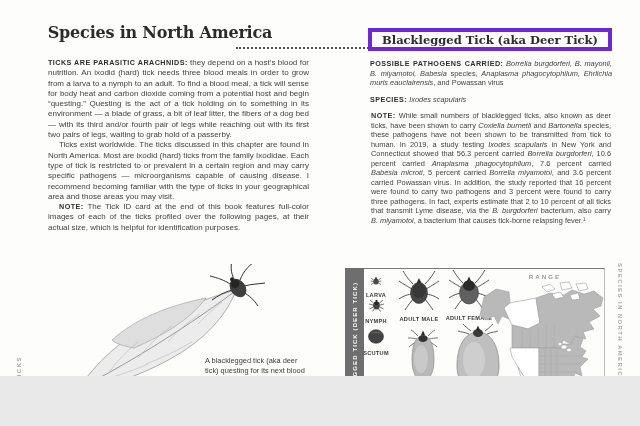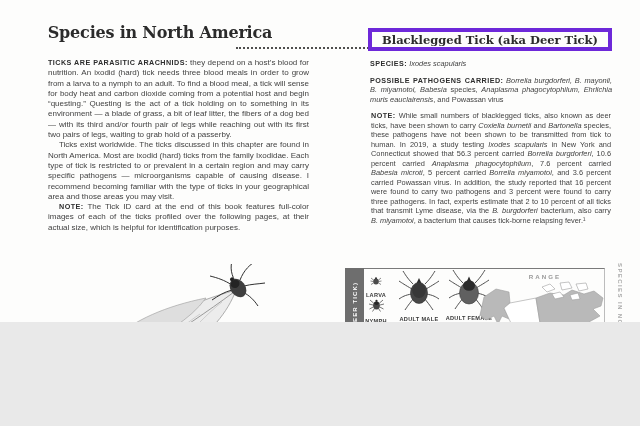--- a/index.html
+++ b/index.html
@@ -1,16 +1,16 @@
 <!DOCTYPE html>
 <html><head>
 <meta charset="utf-8">
 <style>
   html,body{margin:0;padding:0;background:#e9e9e9;}
-  .spread{position:relative;width:640px;height:322px;background:#fdfdfc;overflow:hidden;
+  .spread{position:relative;width:640px;height:376px;background:#fdfdfc;overflow:hidden;
           font-family:"Liberation Sans",sans-serif;color:#424242;}
   i{font-style:italic;}
   
   .lp-title{position:absolute;left:0;top:23px;width:320px;text-align:center;
             font-family:"DejaVu Serif",serif;font-weight:700;font-size:16px;
             letter-spacing:-0.2px;color:#2b2b2b;}
   .lp-title-dots{position:absolute;left:50%;transform:translateX(-50%);top:47px;width:168px;
             border-bottom:2px dotted #4e4e4e;height:0;}
   .lp-body{position:absolute;left:48px;top:58px;width:261px;font-size:8px;line-height:10.3px;
             text-align:justify;}
@@ -103,22 +103,22 @@
 
   <div class="lp-caption">A blacklegged tick (aka deer tick) questing for its next blood meal</div>
 
   <div class="lp-spine"><span class="spine-v">TICKS</span></div>
   <div class="lp-rule"></div>
   <div class="lp-num">20</div>
 
   <div class="rp-titlebox">Blacklegged Tick (aka Deer Tick)</div>
 
   <div class="rp-body">
+    <p><span class="lead">POSSIBLE PATHOGENS CARRIED:</span><span><i> Borrelia burgdorferi, B. mayonii, B. miyamotoi, Babesia</i><span> species, </span><i>Anaplasma phagocytophilum, Ehrlichia muris eauclairensis</i><span>, and Powassan virus</span></span></p>
     <p><span class="lead">SPECIES:</span><span><i> Ixodes scapularis</i></span></p>
-    <p><span class="lead">POSSIBLE PATHOGENS CARRIED:</span><span><i> Borrelia burgdorferi, B. mayonii, B. miyamotoi, Babesia</i><span> species, </span><i>Anaplasma phagocytophilum, Ehrlichia muris eauclairensis</i><span>, and Powassan virus</span></span></p>
     <p><span class="lead">NOTE:</span><span><span> While small numbers of blacklegged ticks, also known as deer ticks, have been shown to carry </span><i>Coxiella burnetii</i><span> and </span><i>Bartonella</i><span> species, these pathogens have not been shown to be transmitted from tick to human. In 2019, a study testing </span><i>Ixodes scapularis</i><span> in New York and Connecticut showed that 56.3 percent carried </span><i>Borrelia burgdorferi</i><span>, 10.6 percent carried </span><i>Anaplasma phagocytophilum</i><span>, 7.6 percent carried </span><i>Babesia microti</i><span>, 5 percent carried </span><i>Borrelia miyamotoi</i><span>, and 3.6 percent carried Powassan virus. In addition, the study reported that 16 percent were found to carry two pathogens and 3 percent were found to carry three pathogens. In fact, experts estimate that 2 to 10 percent of all ticks that transmit Lyme disease, via the </span><i>B. burgdorferi</i><span> bacterium, also carry </span><i>B. miyamotoi</i><span>, a bacterium that causes tick-borne relapsing fever.¹</span></span></p>
   </div>
 
   <div class="panel">
     <div class="panel-bar">
       <span class="spine-v">BLACKLEGGED TICK (DEER TICK)</span>
     </div>
     <div class="panel-box"></div>
 
     <div class="fig fig-larva">

